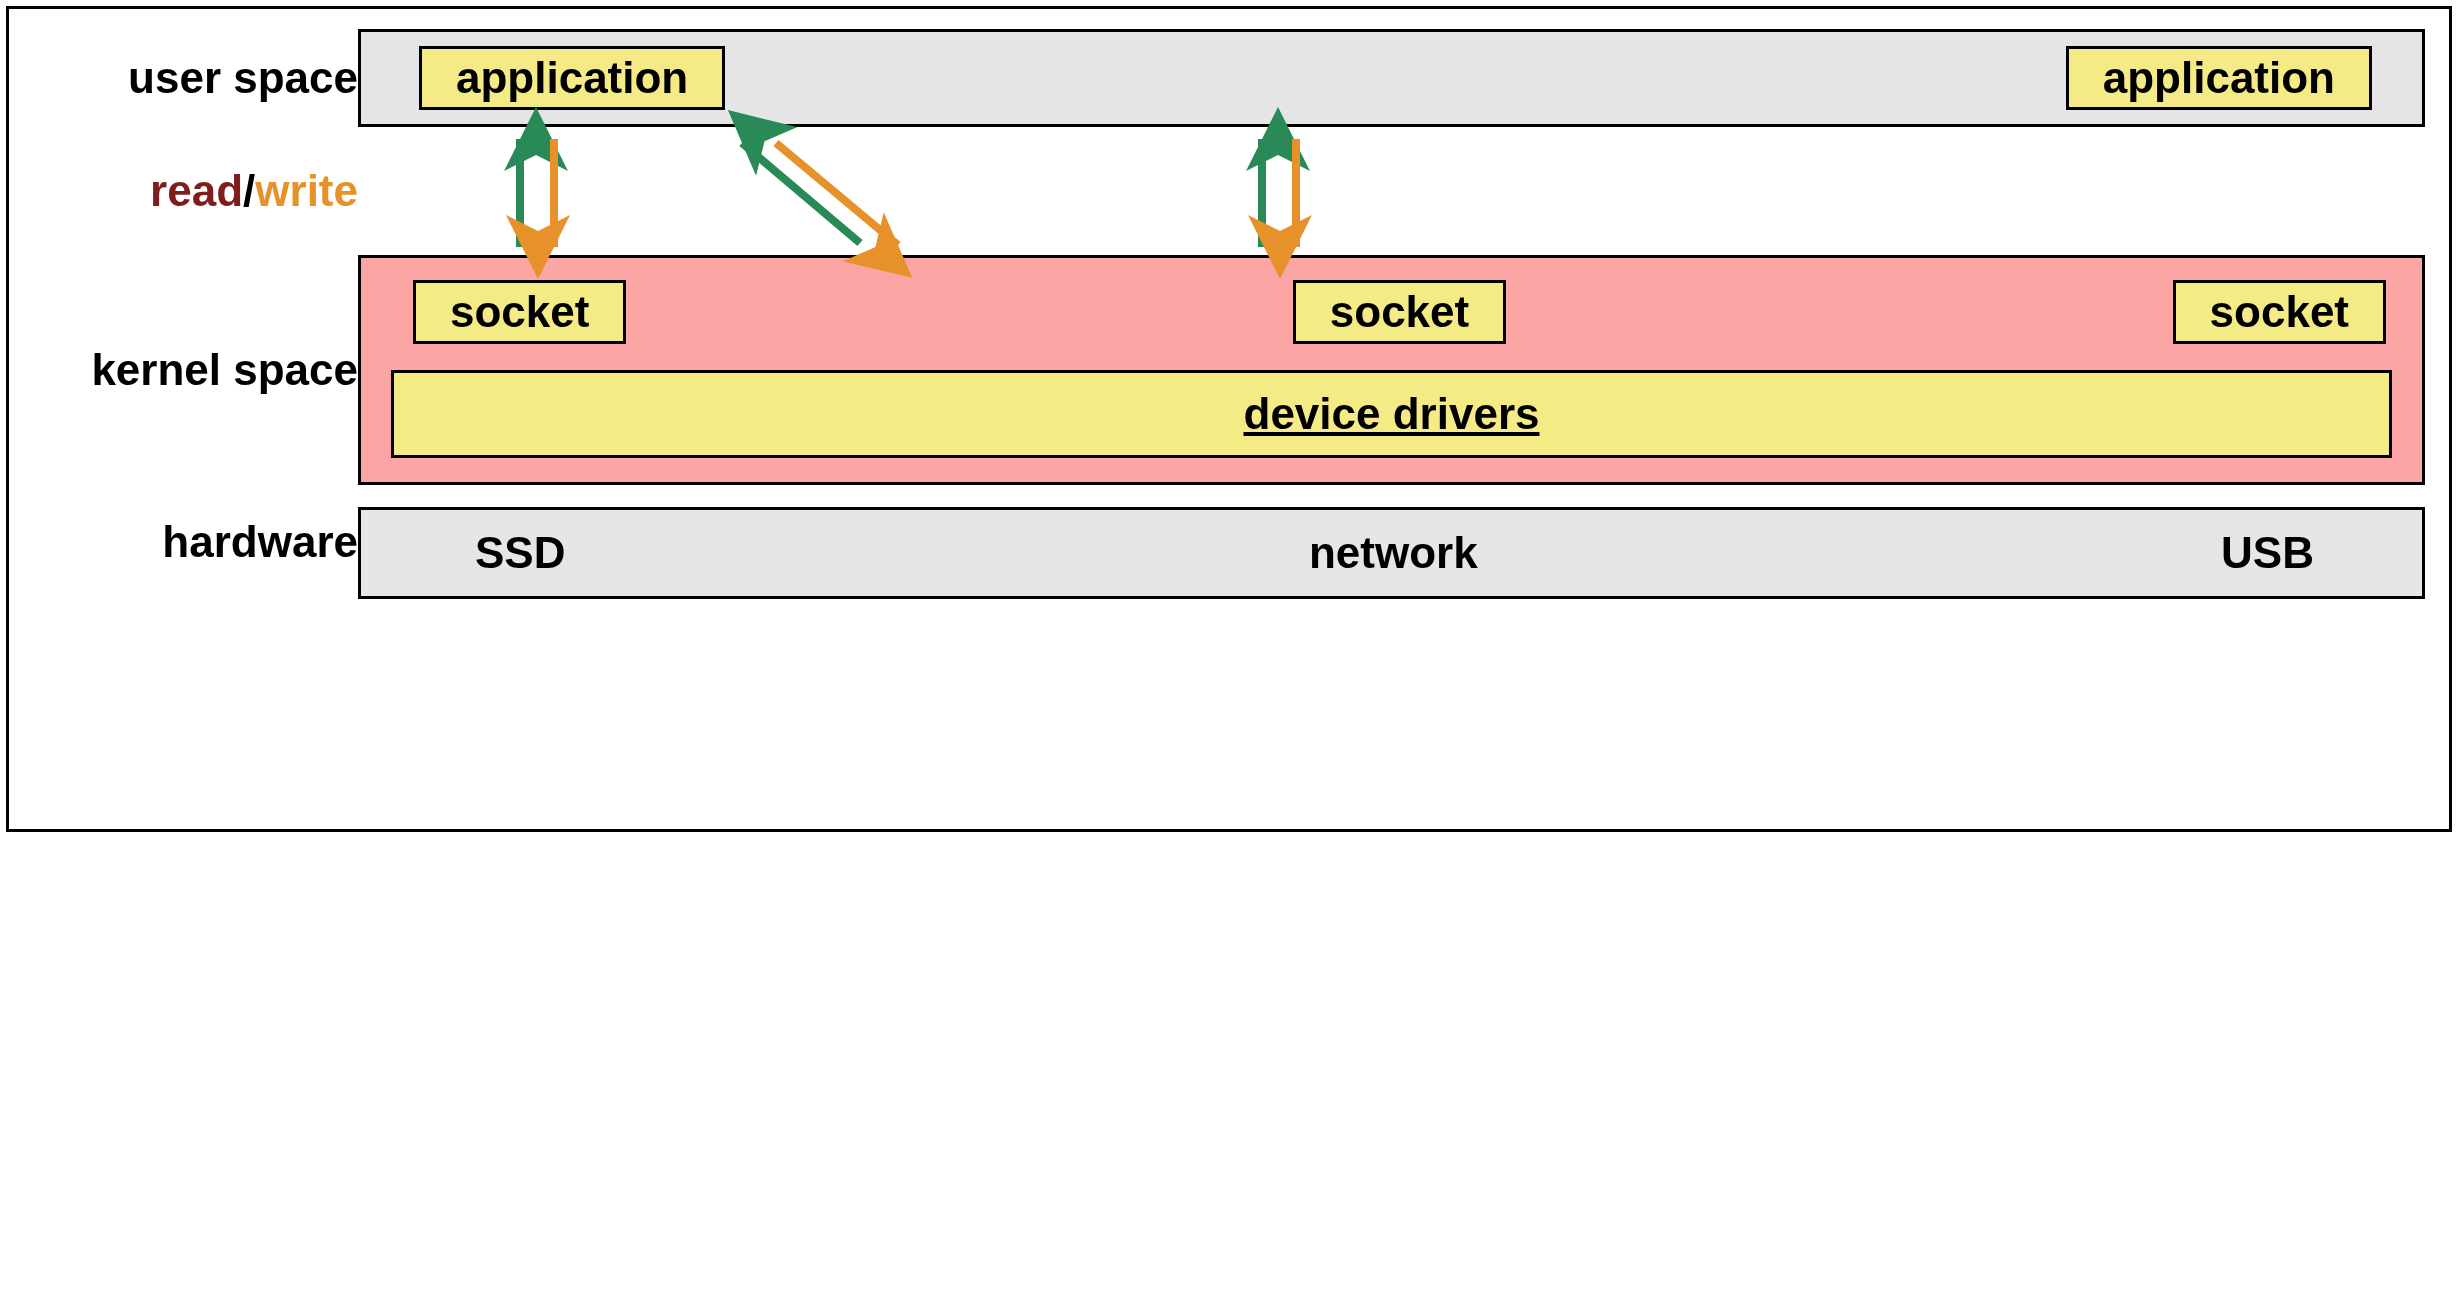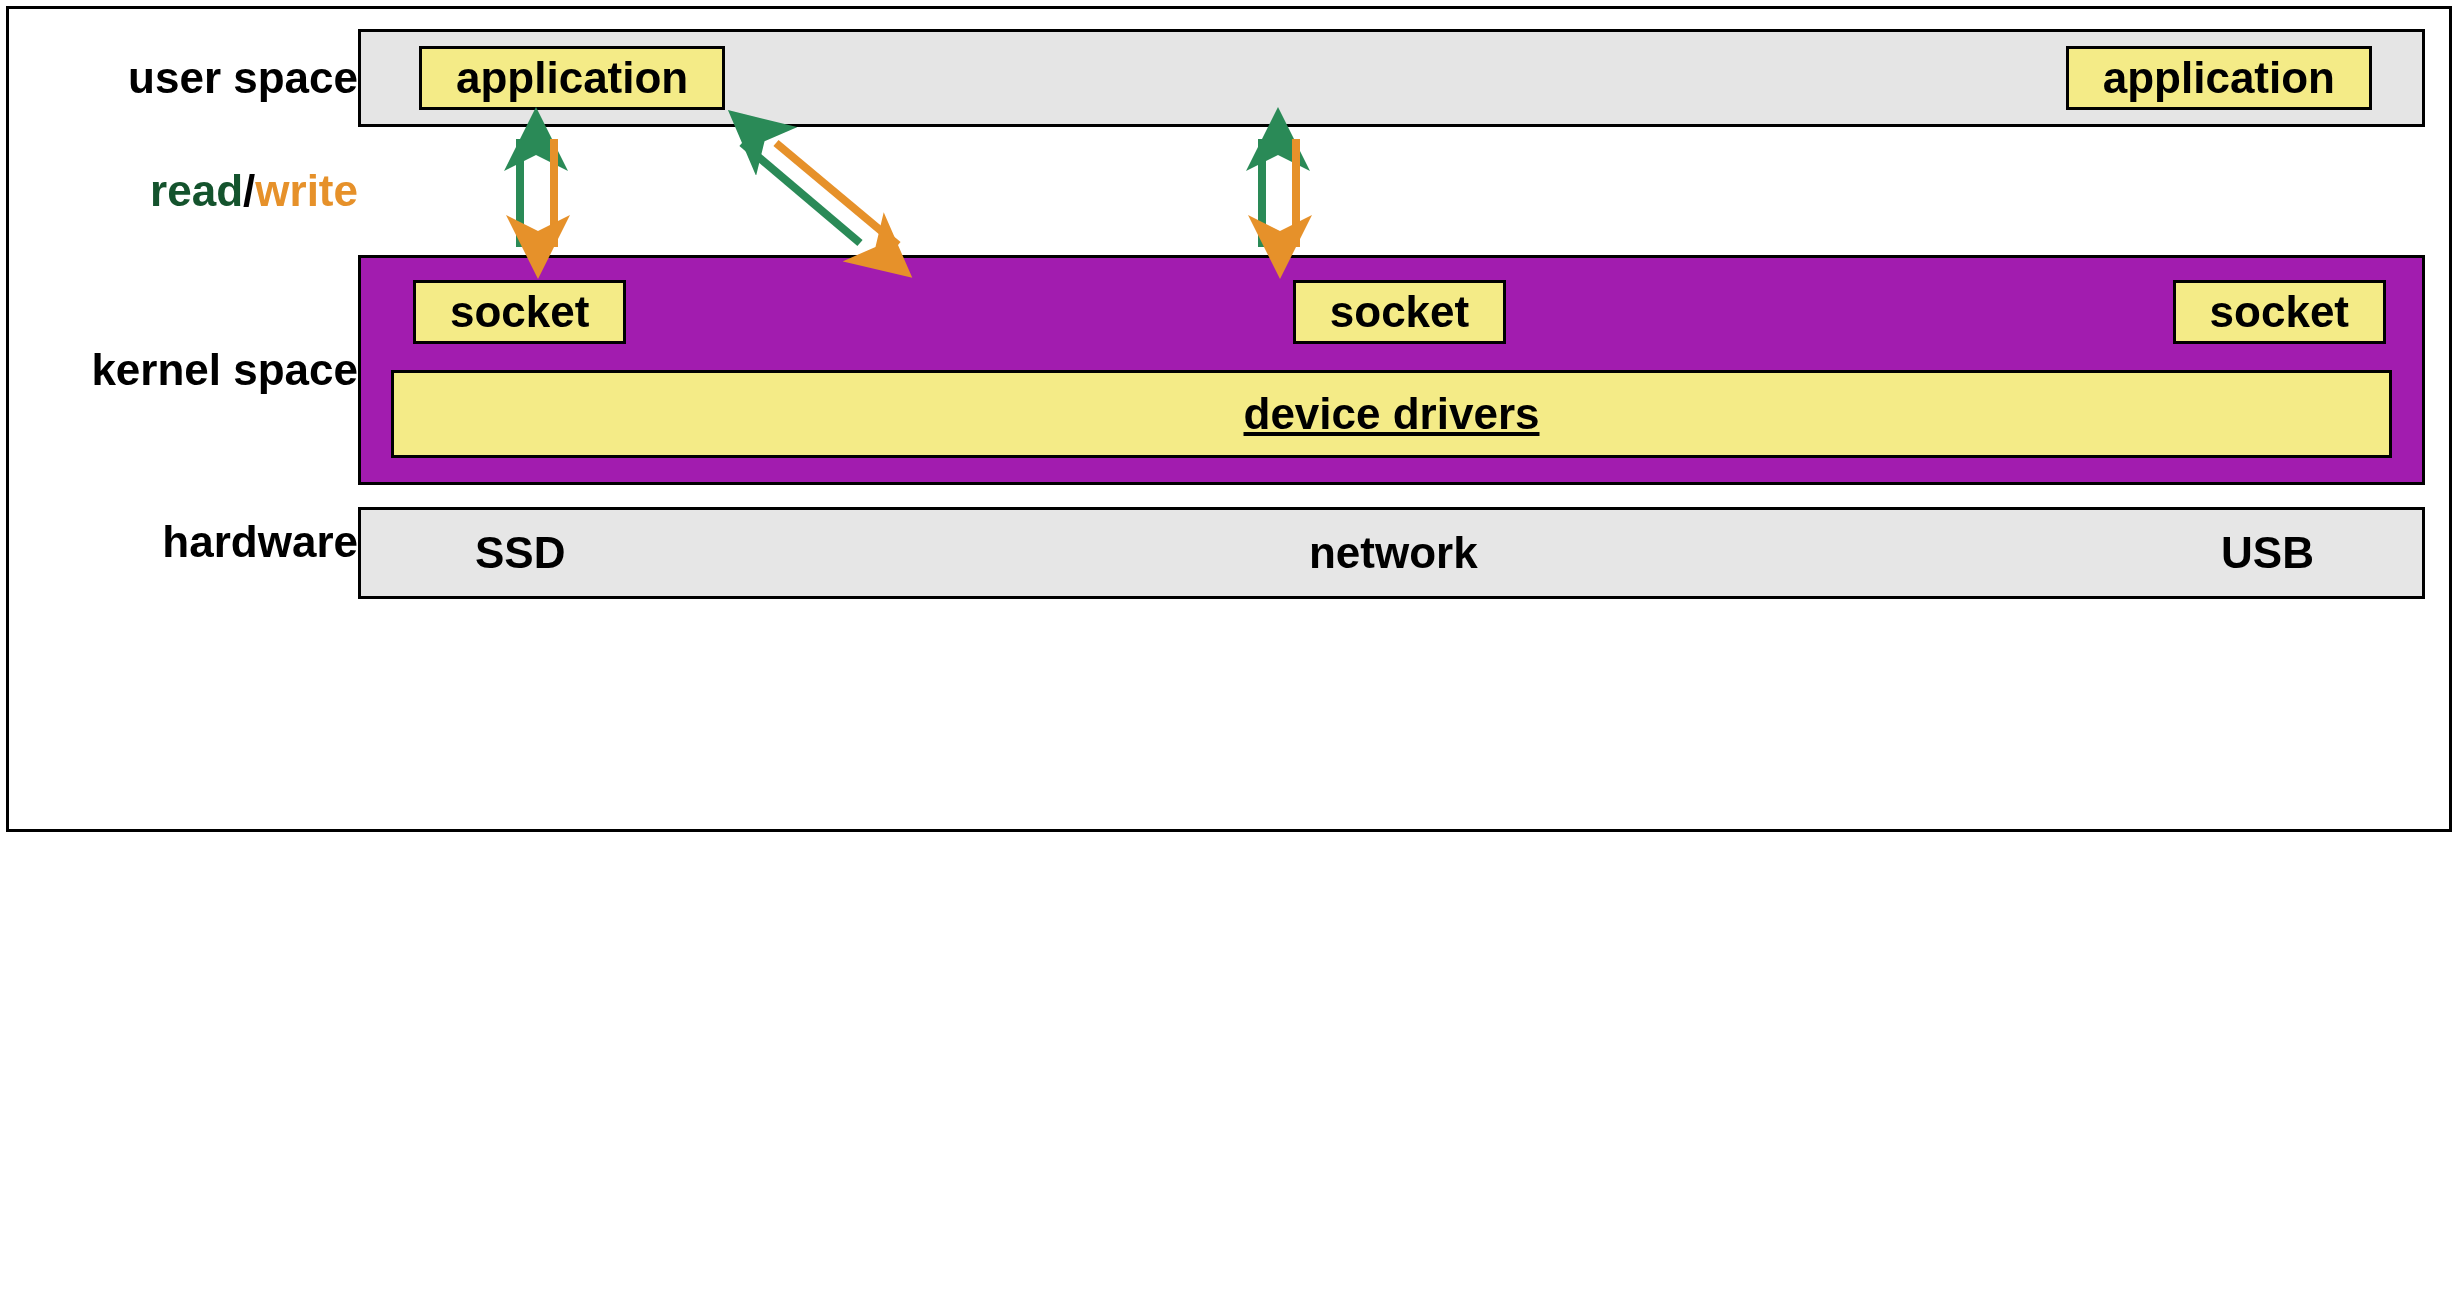--- a/index.html
+++ b/index.html
@@ -22,21 +22,21 @@
   }
   .left-label {
     width: 325px;
     flex: 0 0 325px;
     text-align: right;
     font-size: 44px;
     font-weight: bold;
     color: #000;
     line-height: 1.1;
   }
-  .left-label .read { color: #14532d; }
+  .left-label .read { color: #7f1d1d; }
   .left-label .slash { color: #000; }
   .left-label .write { color: #e6912a; }
   .right-col {
     flex: 1;
   }
   .band {
     border: 3px solid #000;
     width: 100%;
   }
   .user-band {
@@ -62,21 +62,21 @@
     height: 128px;
     display: flex;
     align-items: center;
   }
   .arrows-stage {
     flex: 1;
     position: relative;
     height: 128px;
   }
   .kernel-band {
-    background: #a21caf;
+    background: #fca5a5;
     padding: 22px 30px 24px 30px;
   }
   .socket-row {
     display: flex;
     gap: 18px;
     margin-bottom: 26px;
   }
   .sock-gap { flex: 1; }
   .dd-box {
     background: #f4eb87;

